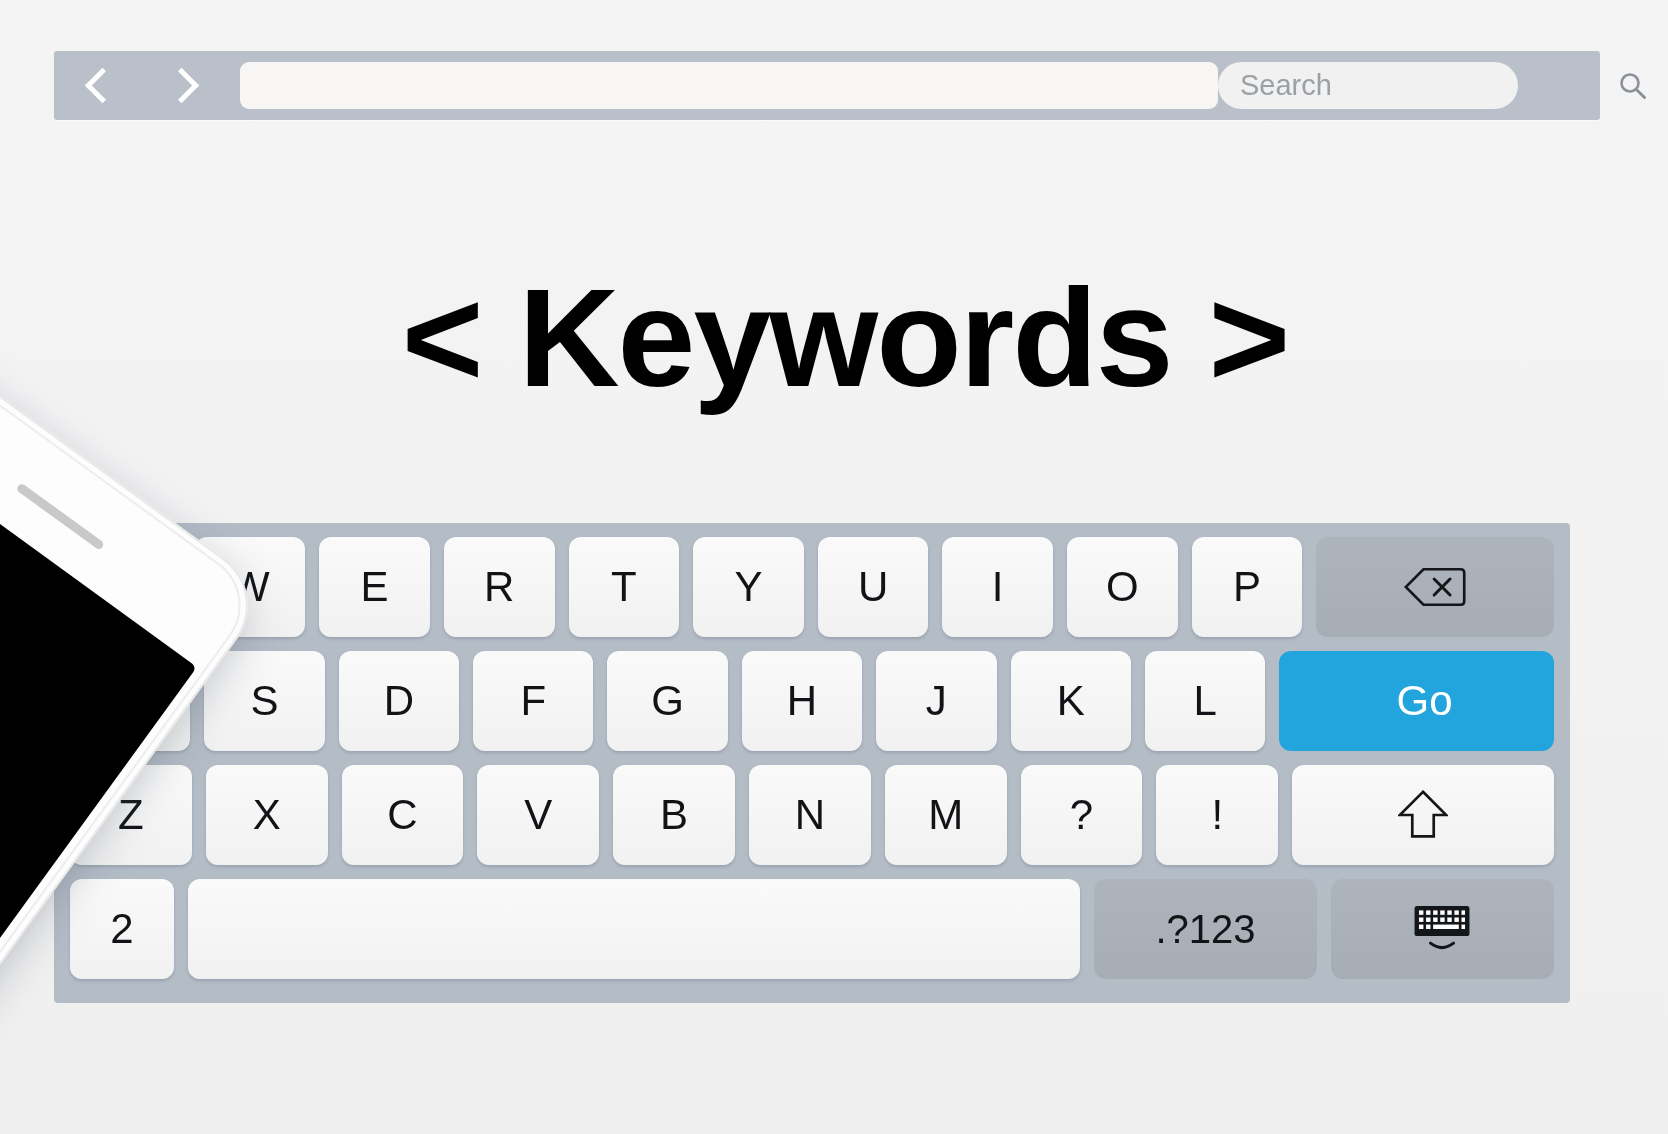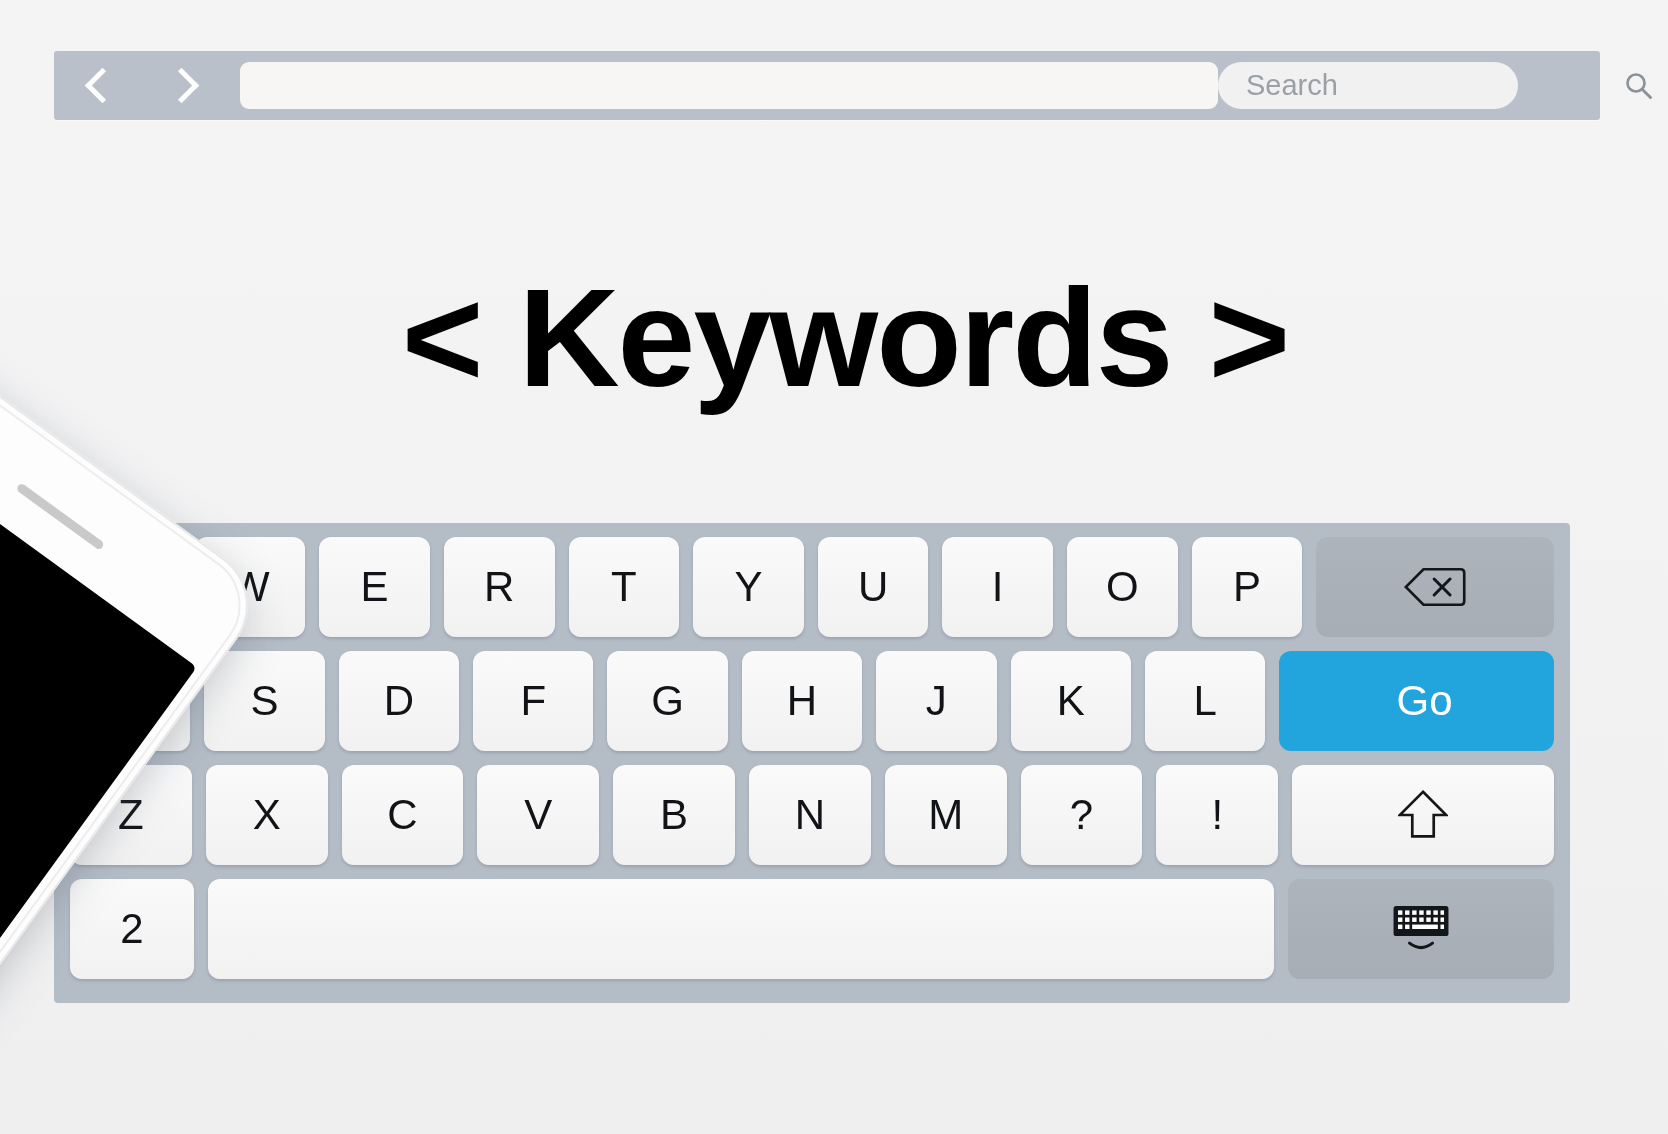--- a/index.html
+++ b/index.html
@@ -76,21 +76,21 @@
   #search-field-wrap {
     position: absolute;
     left: 1164px;
     top: 11px;
     width: 300px;
     height: 47px;
     background: #f1f1f1;
     border-radius: 24px;
     display: flex;
     align-items: center;
-    padding: 0 18px 0 28px;
+    padding: 0 18px 0 22px;
     box-sizing: border-box;
   }
   #search-input {
     flex: 1;
     border: none;
     background: transparent;
     outline: none;
     font-size: 29px;
     color: #9aa0a6;
     font-family: "Liberation Sans", sans-serif;
@@ -342,20 +342,23 @@
               <path d="M28 4 L54 30 L40 30 L40 54 L16 54 L16 30 L2 30 Z" fill="none" stroke="#14171a" stroke-width="3"></path>
             </svg>
           </span>
         </div>
       </div>
     <div class="krow" id="row-4">
         <div class="key">
           <span>2</span>
         </div>
         <div class="key space"></div>
+        <div class="key gray wide-2 sym">
+          <span>.?123</span>
+        </div>
         <div class="key gray wide-2">
           <span>
             <svg viewBox="0 0 70 56" width="62" height="50">
               <rect x="4" y="2" width="62" height="34" rx="3" fill="#14171a"></rect>
               <g fill="#ffffff">
                 <rect x="9" y="7" width="5" height="5"></rect>
                 <rect x="17" y="7" width="5" height="5"></rect>
                 <rect x="25" y="7" width="5" height="5"></rect>
                 <rect x="33" y="7" width="5" height="5"></rect>
                 <rect x="41" y="7" width="5" height="5"></rect>

